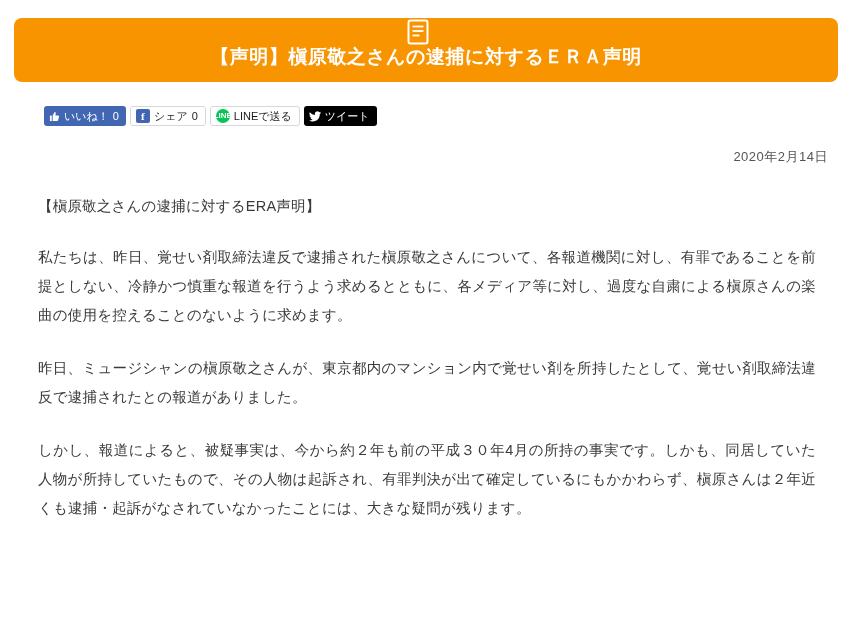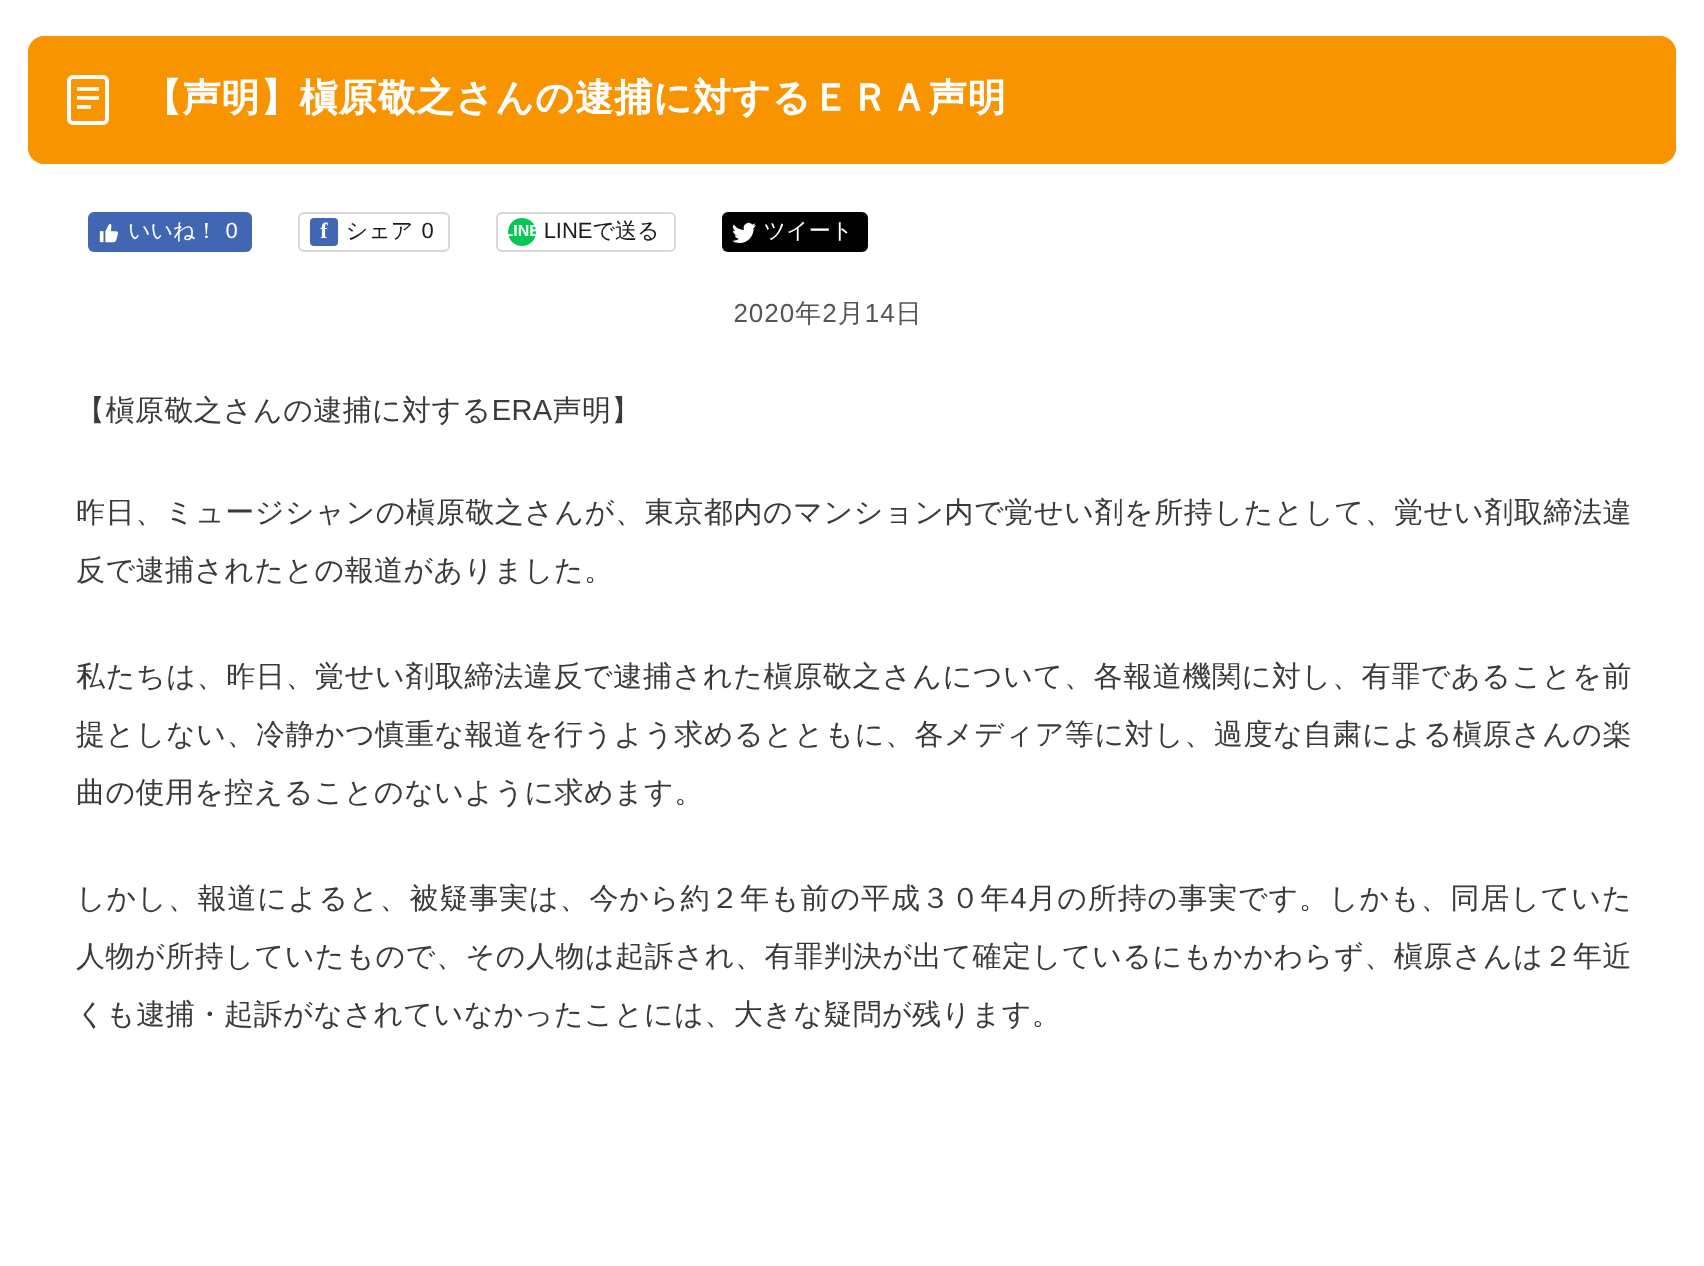--- a/index.html
+++ b/index.html
@@ -24,20 +24,21 @@
   
   .title-bar {
     margin: 18px 14px 0 14px;
     background: #f79400;
     border-radius: 8px;
     height: 64px;
     display: flex;
     align-items: center;
     padding: 0 18px;
     box-sizing: border-box;
+    flex-direction: column;
   }
   .title-icon {
     width: 24px;
     height: 28px;
     flex: 0 0 auto;
     margin-right: 16px;
     display: flex;
     align-items: center;
     justify-content: center;
   }
@@ -48,21 +49,21 @@
     letter-spacing: 0.5px;
     line-height: 1.2;
     white-space: nowrap;
   }
 
   
   .share-row {
     margin: 24px 0 0 44px;
     display: flex;
     align-items: center;
-    gap: 23px;
+    gap: 4px;
     text-align: center;
   }
   .share-btn {
     height: 20px;
     border-radius: 3px;
     display: flex;
     align-items: center;
     padding: 0 7px 0 5px;
     box-sizing: border-box;
     font-size: 11px;
@@ -106,21 +107,21 @@
     font-size: 8px;
     font-weight: bold;
     display: inline-flex;
     align-items: center;
     justify-content: center;
   }
 
   
   .date-line {
     margin: 22px 24px 0 0;
-    text-align: center;
+    text-align: right;
     font-size: 13px;
     color: #555555;
     letter-spacing: 0.5px;
   }
 
   
   .article {
     margin: 26px 36px 0 38px;
     font-size: 14.5px;
     line-height: 2.0;
@@ -191,18 +192,18 @@
       </span>
       <span>ツイート</span>
     </div>
 
   </div>
 
   <div class="date-line">2020年2月14日</div>
 
   <div class="article">
     <p class="lead">【槇原敬之さんの逮捕に対するERA声明】</p>
+    <p>私たちは、昨日、覚せい剤取締法違反で逮捕された槇原敬之さんについて、各報道機関に対し、有罪であることを前提としない、冷静かつ慎重な報道を行うよう求めるとともに、各メディア等に対し、過度な自粛による槇原さんの楽曲の使用を控えることのないように求めます。</p>
     <p>昨日、ミュージシャンの槇原敬之さんが、東京都内のマンション内で覚せい剤を所持したとして、覚せい剤取締法違反で逮捕されたとの報道がありました。</p>
-    <p>私たちは、昨日、覚せい剤取締法違反で逮捕された槇原敬之さんについて、各報道機関に対し、有罪であることを前提としない、冷静かつ慎重な報道を行うよう求めるとともに、各メディア等に対し、過度な自粛による槇原さんの楽曲の使用を控えることのないように求めます。</p>
     <p class="tight">しかし、報道によると、被疑事実は、今から約２年も前の平成３０年4月の所持の事実です。しかも、同居していた人物が所持していたもので、その人物は起訴され、有罪判決が出て確定しているにもかかわらず、槇原さんは２年近くも逮捕・起訴がなされていなかったことには、大きな疑問が残ります。</p>
   </div>
 
 </div>
 
 </body></html>

